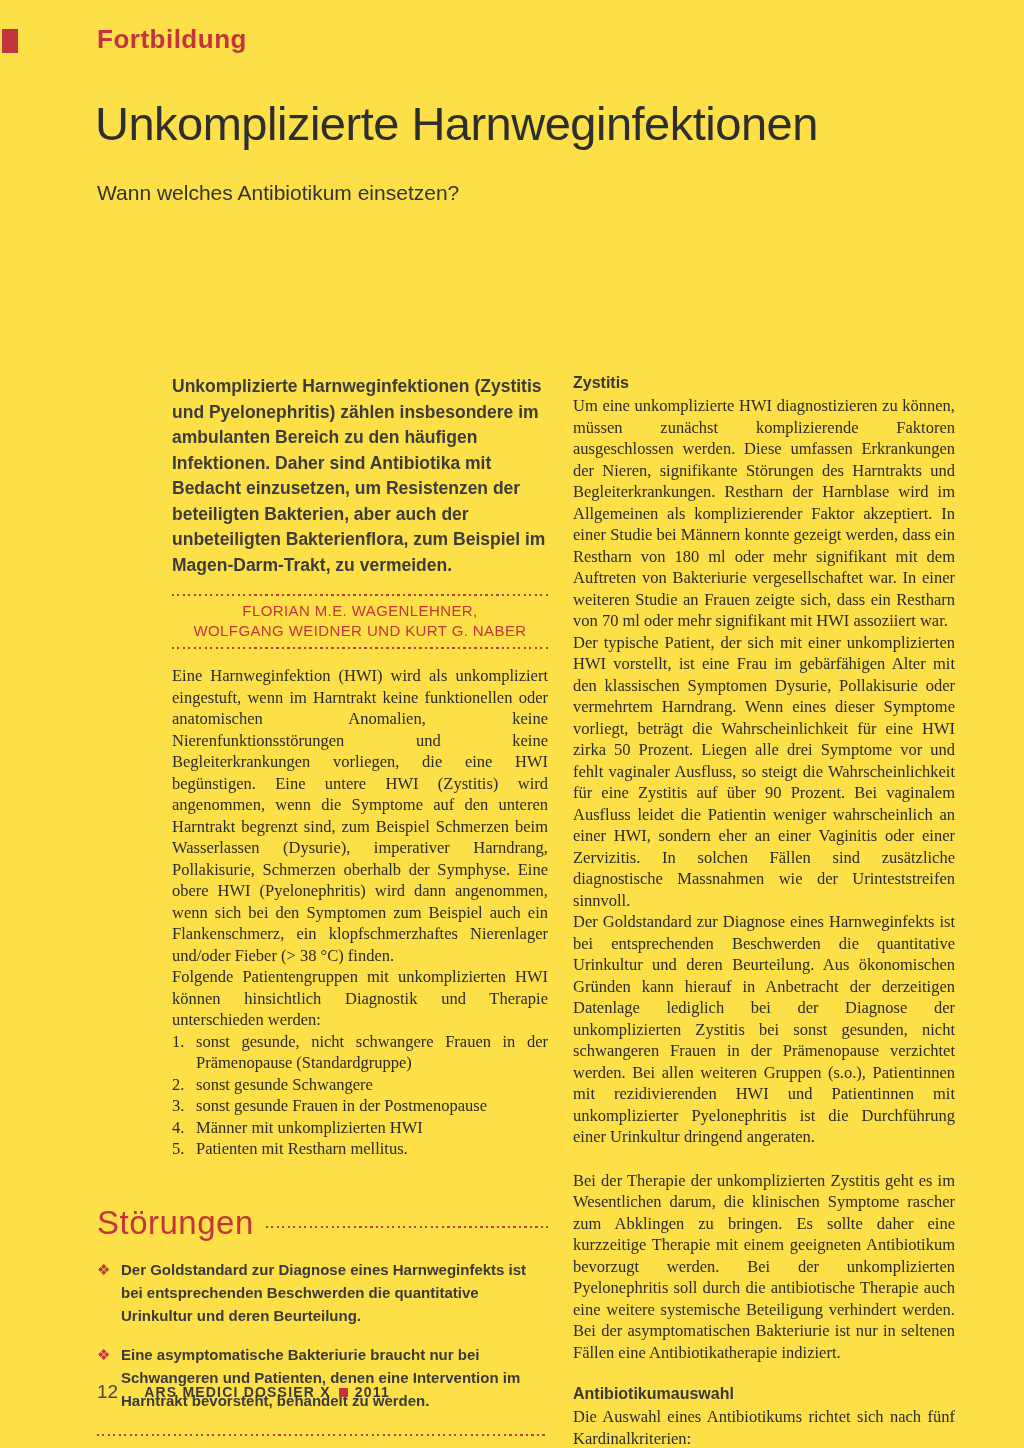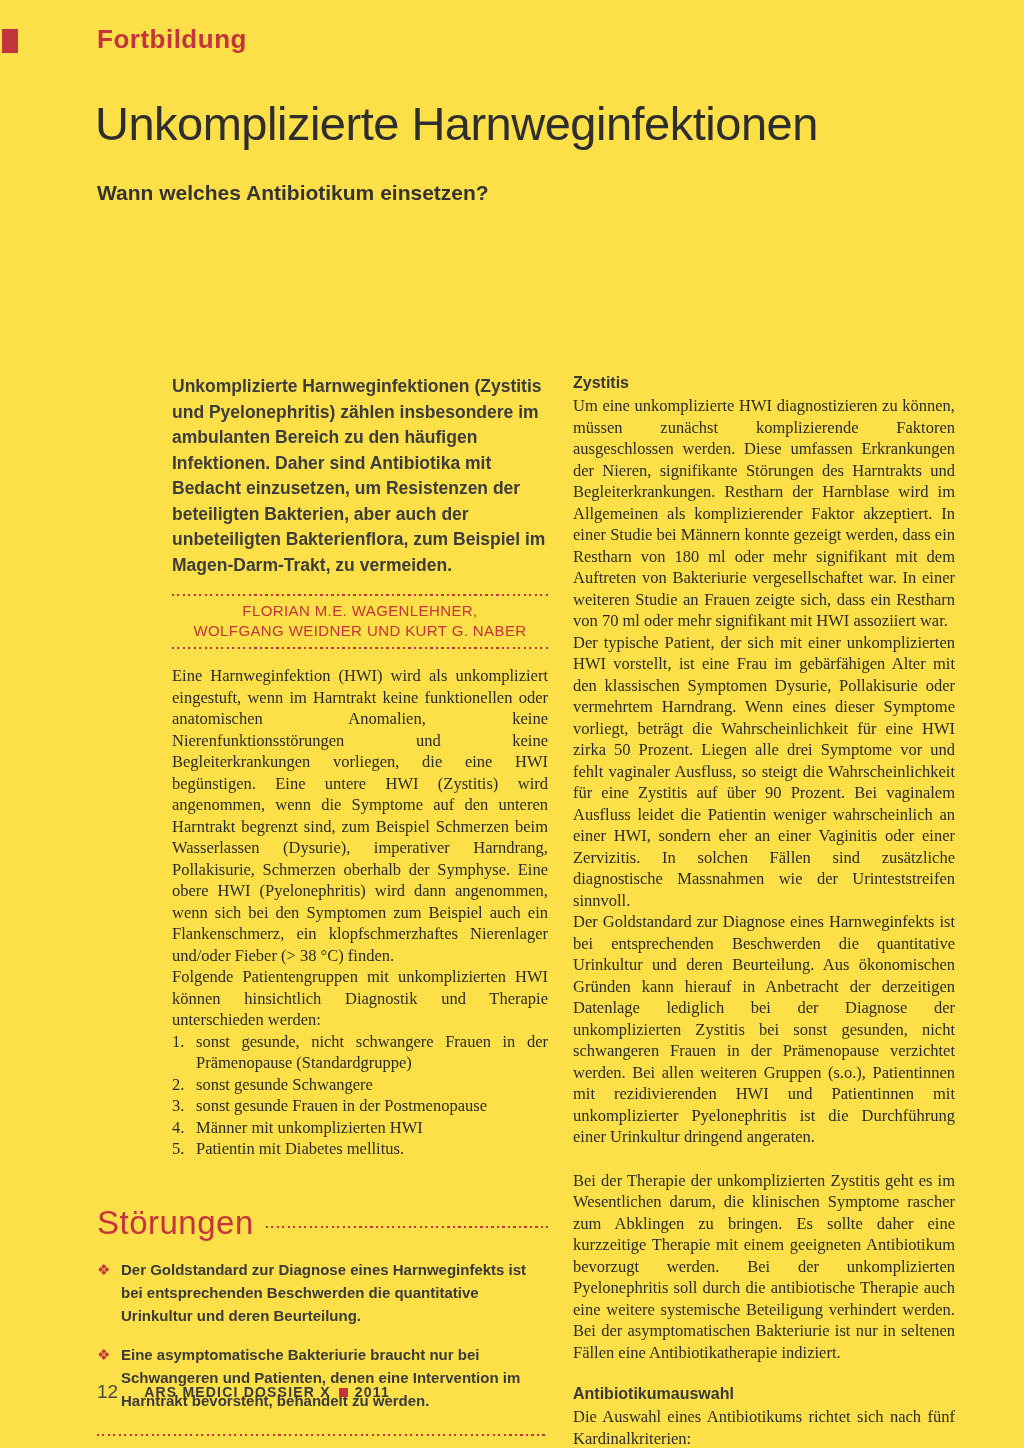--- a/index.html
+++ b/index.html
@@ -22,21 +22,21 @@
     font-size: 26px; font-weight: bold; color: var(--accent);
     letter-spacing: 0.5px;
   }
   .title {
     position: absolute; left: 95px; top: 96px;
     font-size: 47px; font-weight: normal; color: #2e2e2e;
     letter-spacing: -0.5px;
   }
   .subtitle {
     position: absolute; left: 97px; top: 181px;
-    font-size: 21px; font-weight: bold; color: #333333; text-align: center;
+    font-size: 21px; font-weight: normal; color: #333333; text-align: center;
   }
   .col-left {
     position: absolute; left: 97px; top: 374px; width: 451px;
   }
   .col-right {
     position: absolute; left: 573px; top: 374px; width: 382px;
   }
   .intro {
     margin-left: 75px;
     font-size: 17.5px; font-weight: bold; color: #3c3c3c;
@@ -137,21 +137,21 @@
       <div class="num-item">
         <span class="num">3.</span>
         <span>sonst gesunde Frauen in der Postmenopause</span>
       </div>
       <div class="num-item">
         <span class="num">4.</span>
         <span>Männer mit unkomplizierten HWI</span>
       </div>
       <div class="num-item">
         <span class="num">5.</span>
-        <span>Patientin mit Diabetes mellitus.</span>
+        <span>Patienten mit Restharn mellitus.</span>
       </div>
     </div>
 
     <section class="merk">
       <div class="merk-head-row">
         <span class="merk-heading">Störungen</span>
         <span class="dotted"></span>
       </div>
       <div class="merk-item">
         <span class="bullet">❖</span>

